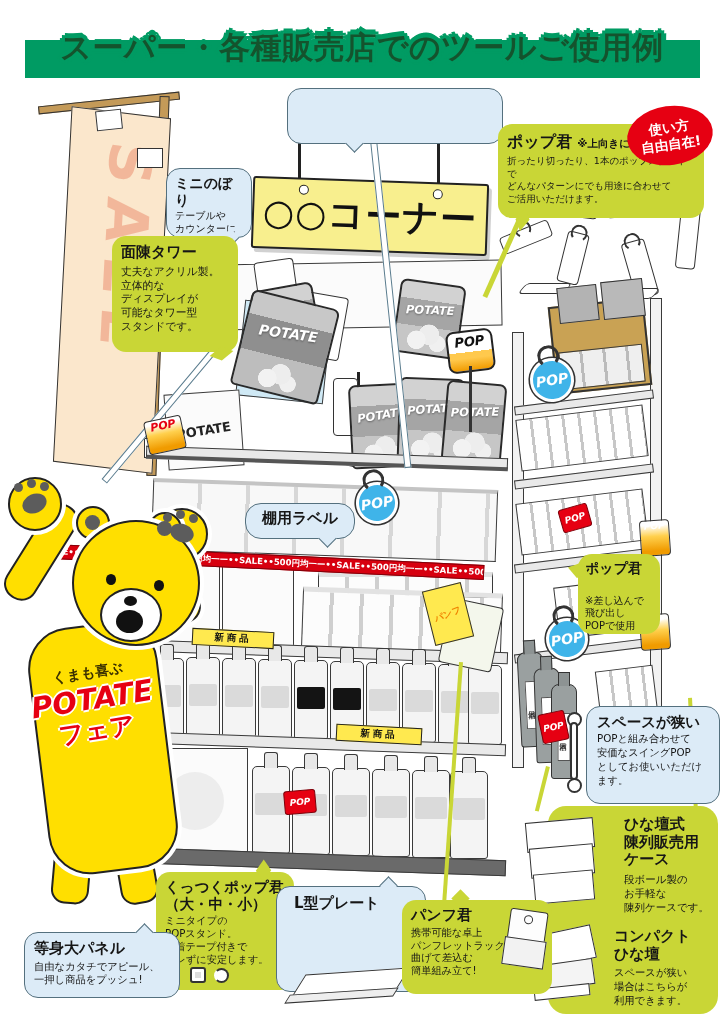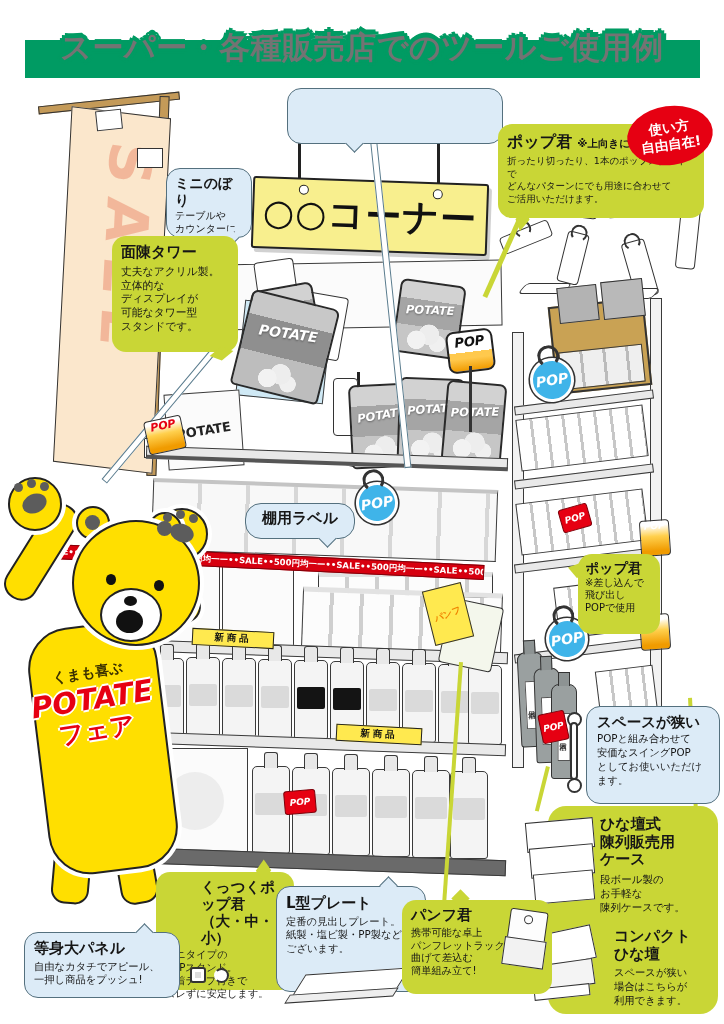--- a/index.html
+++ b/index.html
@@ -2,21 +2,21 @@
 <html lang="ja"><head>
 <meta charset="utf-8">
 <style>
   html,body { margin:0; padding:0; background:#fff; }
   * { box-sizing:border-box; font-family:"DejaVu Sans","Liberation Sans",sans-serif; }
   .page { position:relative; width:724px; height:1024px; background:#fff; overflow:hidden; }
 
   
   .hdr-bar { position:absolute; left:25px; top:40px; width:675px; height:38px; background:#009b63; z-index:7; }
   .hdr-title { position:absolute; left:0; right:0; top:27px; text-align:center; z-index:8;
-    font-size:31px; font-weight:800; color:#737373; letter-spacing:0.5px;
+    font-size:31px; font-weight:800; color:#14532d; letter-spacing:0.5px;
     text-shadow:-3px -3px 0 #009b63,0 -3px 0 #009b63,3px -3px 0 #009b63,-3px 0 0 #009b63,
       3px 0 0 #009b63,-3px 3px 0 #009b63,0 3px 0 #009b63,3px 3px 0 #009b63,
       -5px 0 0 #009b63,5px 0 0 #009b63,0 -5px 0 #009b63,0 5px 0 #009b63; }
 
   
   .co { position:absolute; border-radius:14px; padding:8px 9px; z-index:6; }
   .co.blue { background:#dcebf7; border:1.6px solid #54707e; }
   .co.green { background:#c9d636; }
   .co .t { font-weight:bold; font-size:14px; color:#161616; line-height:1.18; white-space:pre-line; }
   .co .n { font-size:10.5px; font-weight:bold; color:#161616; }
@@ -385,39 +385,39 @@
     <div class="d" style="font-size:10.8px;line-height:1.28;">丈夫なアクリル製。
 立体的な
 ディスプレイが
 可能なタワー型
 スタンドです。</div>
     <i class="tail" style="right:10px;bottom:-8px;transform:rotate(20deg) skewX(-30deg);"></i>
   </div>
 
   <div class="co green" style="left:578px;top:554px;width:82px;height:80px;padding:6px 7px;">
     <div class="t">ポップ君</div>
-    <div class="d" style="font-size:10px;margin-top:0;line-height:1.28;">※差し込んで
+    <div class="d" style="font-size:10px;margin-top:18px;line-height:1.28;">※差し込んで
 飛び出し
 POPで使用</div>
     <i class="tail" style="left:-6px;top:10px;transform:rotate(160deg) skewX(20deg);"></i>
   </div>
 
   <div class="co blue" style="left:586px;top:706px;width:134px;height:98px;padding:7px 8px 7px 10px;">
     <div class="t" style="font-size:14.5px;">スペースが狭い</div>
     <div class="d" style="font-size:10.3px;margin-top:1px;">POPと組み合わせて
 安価なスイングPOP
 としてお使いいただけ
 ます。</div>
   </div>
   <div class="flapcirc" style="left:567px;top:712px;"></div>
   <div class="flapbar" style="left:570px;top:722px;"></div>
   <div class="flapcirc" style="left:567px;top:778px;"></div>
 
   <div class="co green" style="left:548px;top:806px;width:170px;height:208px;border-radius:18px;">
-    <div style="position:absolute;left:52px;top:10px;">
+    <div style="position:absolute;left:76px;top:10px;">
       <div class="t" style="font-size:15px;">ひな壇式
 陳列販売用
 ケース</div>
       <div class="d" style="font-size:10.5px;">段ボール製の
 お手軽な
 陳列ケースです。</div>
     </div>
     <div style="position:absolute;left:66px;top:122px;">
       <div class="t" style="font-size:15px;">コンパクト
 ひな壇</div>
@@ -431,36 +431,33 @@
       <div class="step" style="left:8px;top:60px;width:60px;height:30px;transform:rotate(-5deg);"></div>
     </div>
     <div style="position:absolute;left:-14px;top:118px;width:66px;height:80px;">
       <div class="step" style="left:2px;top:6px;width:58px;height:34px;transform:rotate(-12deg);"></div>
       <div class="step" style="left:0;top:38px;width:60px;height:26px;transform:rotate(-8deg);background:#f4f4f4;"></div>
       <div class="step" style="left:0;top:62px;width:56px;height:12px;transform:rotate(-6deg);"></div>
     </div>
   </div>
 
   <div class="co green" style="left:156px;top:872px;width:138px;height:118px;padding:7px 9px;">
-    <div class="t" style="font-size:14.5px;margin-left:36px;">くっつくポップ君
+    <div class="t" style="font-size:14.5px;">くっつくポップ君
 （大・中・小）</div>
     <div class="d" style="font-size:10.2px;margin-top:2px;line-height:1.26;">ミニタイプの
 POPスタンド。
 粘着テープ付きで
 ズレずに安定します。</div>
     <span class="kicon"></span>
     <span class="kicon2"></span>
     <i class="tail" style="right:24px;top:-8px;transform:rotate(235deg) skewX(20deg);"></i>
   </div>
 
   <div class="co blue" style="left:276px;top:886px;width:150px;height:106px;padding:8px 9px;">
-    <div class="t" style="font-size:15px;">L型プレート</div>
-    <div class="d" style="font-size:10.3px;margin-top:2px;">定番の見出しプレート。
-紙製・塩ビ製・PP製など
-ございます。</div>
+    <div class="t" style="font-size:15px;margin-left:8px;">L型プレート</div>
     <div class="lplate-ill" style="bottom:-2px;"></div>
     <i class="tail" style="right:30px;top:-8px;transform:rotate(225deg);"></i>
   </div>
 
   <div class="co green" style="left:402px;top:900px;width:150px;height:94px;padding:7px 9px;">
     <div class="t" style="font-size:15px;">パンフ君</div>
     <div class="d" style="font-size:10.2px;margin-top:2px;line-height:1.26;">携帯可能な卓上
 パンフレットラック。
 曲げて差込む
 簡単組み立て!</div>

